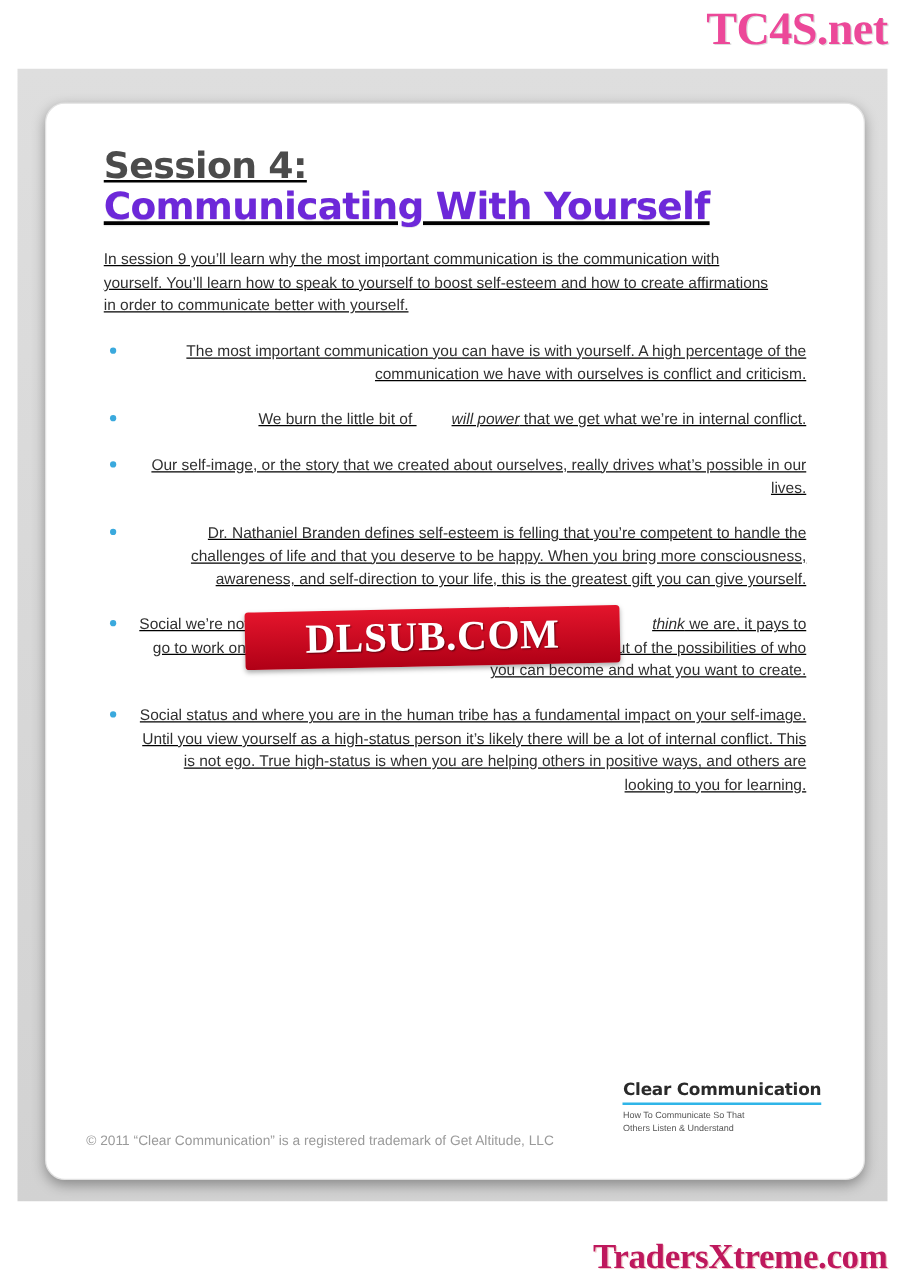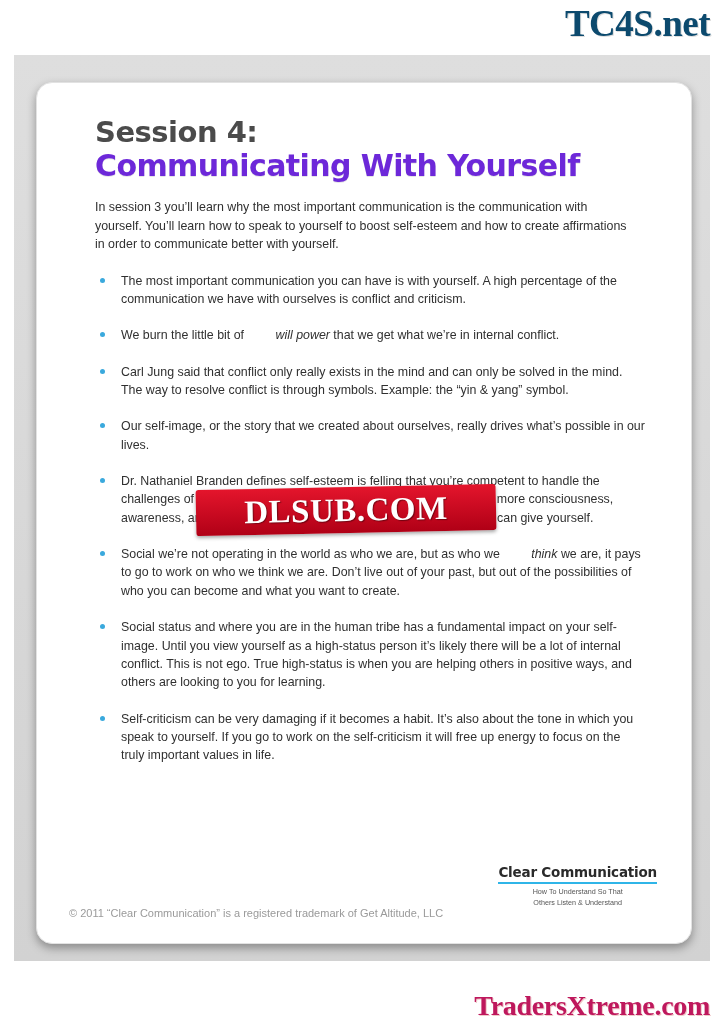--- a/index.html
+++ b/index.html
@@ -16,21 +16,21 @@
   }
 
   
   .top-brand {
     position: absolute;
     top: 2px;
     right: 14px;
     font-family: "Liberation Serif", serif;
     font-weight: bold;
     font-size: 37px;
-    color: #0c4a6e;
+    color: #ec4899;
     letter-spacing: -0.5px;
     text-shadow: 1px 1px 0 #dddddd;
   }
 
   
   .page-frame {
     position: absolute;
     left: 14px;
     top: 55px;
     width: 696px;
@@ -48,21 +48,22 @@
     height: 862px;
     background: #ffffff;
     border-radius: 16px;
     box-shadow: 0 4px 10px rgba(0,0,0,0.35);
     border: 1px solid #e2e2e2;
     box-sizing: border-box;
     overflow: hidden;
   }
 
   .doc-inner {
-    padding: 34px 46px 0 58px;
+    padding: 34px 46px 0 46px;
+    text-decoration: underline;
   }
 
   
   .session-label {
     font-family: "DejaVu Sans", sans-serif;
     font-weight: bold;
     font-size: 29px;
     color: #4b4b4b;
     letter-spacing: -0.5px;
     line-height: 1.05;
@@ -86,20 +87,21 @@
     line-height: 1.48;
     margin: 0 0 18px 0;
     max-width: 540px;
   }
 
   
   ul.bullets {
     list-style: none;
     margin: 0;
     padding: 0;
+    text-align: right;
   }
   ul.bullets > li {
     position: relative;
     padding-left: 26px;
     margin-bottom: 18px;
     font-size: 12.4px;
     color: #303030;
     line-height: 1.48;
   }
   ul.bullets > li::before {
@@ -158,21 +160,21 @@
     bottom: 0;
     text-align: left;
     font-size: 11px;
     color: #9a9a9a;
     padding-left: 32px;
   }
   .logo-block {
     position: absolute;
     right: 34px;
     bottom: 12px;
-    text-align: center;
+    text-align: left;
   }
   .logo-title {
     font-family: "DejaVu Sans", sans-serif;
     font-weight: bold;
     font-size: 13.5px;
     color: #2a2a2a;
     letter-spacing: -0.2px;
     line-height: 1.1;
   }
   .logo-sub {
@@ -232,44 +234,42 @@
 <div class="top-brand">TC4S.net</div>
 
 <div class="page-frame"></div>
 
 <div class="doc-card">
   <div class="doc-inner">
 
     <div class="session-label">Session 4:</div>
     <div class="session-title">Communicating With Yourself</div>
 
-    <p class="intro">In session 3 you’ll learn why the most important communication is the communication with yourself. You’ll learn how to speak to yourself to boost self-esteem and how to create affirmations in order to communicate better with yourself.</p>
+    <p class="intro">In session 9 you’ll learn why the most important communication is the communication with yourself. You’ll learn how to speak to yourself to boost self-esteem and how to create affirmations in order to communicate better with yourself.</p>
 
     <ul class="bullets">
       <li>The most important communication you can have is with yourself. A high percentage of the communication we have with ourselves is conflict and criticism.</li>
       <li>
         <span>We burn the little bit of </span><em>will power</em><span> that we get what we’re in internal conflict.</span>
       </li>
-      <li>Carl Jung said that conflict only really exists in the mind and can only be solved in the mind. The way to resolve conflict is through symbols. Example: the “yin &amp; yang” symbol.</li>
       <li>Our self-image, or the story that we created about ourselves, really drives what’s possible in our lives.</li>
       <li>Dr. Nathaniel Branden defines self-esteem is felling that you’re competent to handle the challenges of life and that you deserve to be happy. When you bring more consciousness, awareness, and self-direction to your life, this is the greatest gift you can give yourself.</li>
       <li>
         <span>Social we’re not operating in the world as who we are, but as who we </span><em>think</em><span> we are, it pays to go to work on who we think we are. Don’t live out of your past, but out of the possibilities of who you can become and what you want to create.</span>
       </li>
       <li>Social status and where you are in the human tribe has a fundamental impact on your self-image. Until you view yourself as a high-status person it’s likely there will be a lot of internal conflict. This is not ego. True high-status is when you are helping others in positive ways, and others are looking to you for learning.</li>
-      <li>Self-criticism can be very damaging if it becomes a habit. It’s also about the tone in which you speak to yourself. If you go to work on the self-criticism it will free up energy to focus on the truly important values in life.</li>
     </ul>
   </div>
 
   <div class="doc-footer">
     <div class="copyright">© 2011 “Clear Communication” is a registered trademark of Get Altitude, LLC</div>
     <div class="logo-block">
       <div class="logo-title">Clear Communication</div>
       <div class="logo-rule"></div>
-      <div class="logo-sub">How To Understand So That</div>
+      <div class="logo-sub">How To Communicate So That</div>
       <div class="logo-sub">Others Listen &amp; Understand</div>
     </div>
   </div>
 </div>
 
 <div class="dlsub-watermark">
   <span>DLSUB.COM</span>
 </div>
 
 <div class="bottom-brand">TradersXtreme.com</div>

